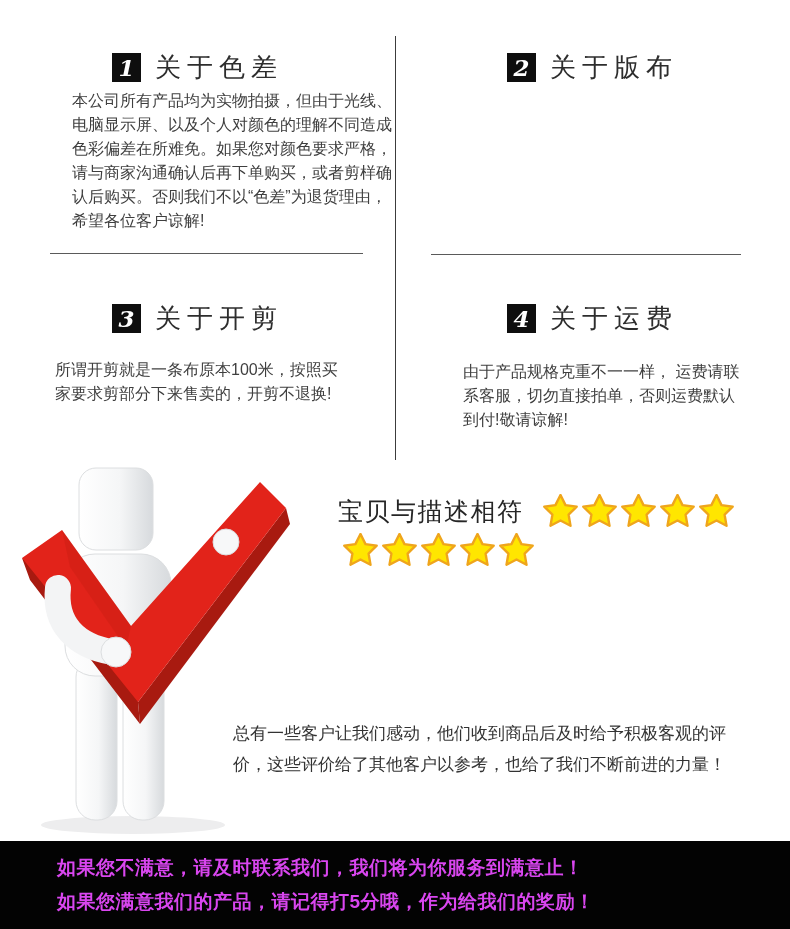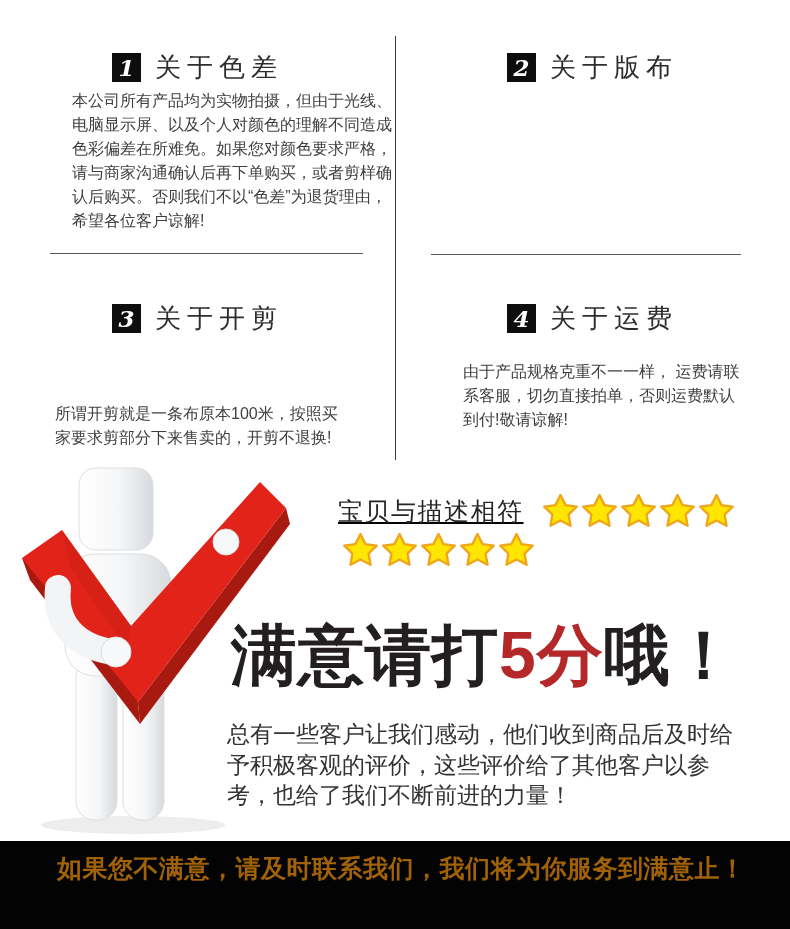--- a/index.html
+++ b/index.html
@@ -19,39 +19,39 @@
   .h-s4{top:301px;left:395px;}
   .badge{
     width:29px;height:29px;background:#0e0e0e;color:#fff;flex:0 0 29px;
     display:flex;align-items:center;justify-content:center;
     font-family:"DejaVu Serif","Liberation Serif",serif;font-style:italic;font-weight:bold;font-size:23px;
   }
   .sec-title{font-size:26px;letter-spacing:6px;color:#2d2d2d;white-space:nowrap;}
   .sec-body{position:absolute;font-size:16px;line-height:24px;color:#3f3f3f;word-break:break-all;}
   .b-s1{top:89px;left:55px;width:322px;margin-left:17px;}
   .b-s2{top:97px;left:465px;width:262px;}
-  .b-s3{top:358px;left:55px;width:296px;margin-top:44px;}
+  .b-s3{top:358px;left:55px;width:296px;}
   .b-s4{top:360px;left:463px;width:278px;}
   
   .figure{position:absolute;left:18px;top:462px;width:272px;height:375px;}
-  .ratings{position:absolute;left:338px;top:492px;text-decoration:underline;}
+  .ratings{position:absolute;left:338px;top:492px;}
   .rating-row{display:flex;align-items:center;height:39px;}
   .rating-label{font-size:25px;color:#262626;letter-spacing:1.5px;width:200px;white-space:nowrap;}
   .stars{display:flex;gap:2px;margin-left:4px;}
   .stars svg{width:37px;height:36px;display:block;}
   .headline{
     position:absolute;left:231px;top:618px;white-space:nowrap;
     font-size:66px;font-weight:bold;color:#231f20;letter-spacing:1px;line-height:1.15;
   }
   .hl-red{color:var(--accent-red,#b5282a);}
-  .paragraph{position:absolute;left:227px;top:719px;width:524px;font-size:23px;line-height:30.5px;color:#333;word-break:break-all;}
+  .paragraph{position:absolute;left:233px;top:719px;width:524px;font-size:17px;line-height:30.5px;color:#333;word-break:break-all;}
   
   .footer{position:absolute;left:0;top:841px;width:790px;height:88px;background:var(--footer-bg,#030303);}
   .footer-inner{padding:10px 0 0 57px;}
-  .footer-line{color:#a16207;font-size:25px;font-weight:bold;line-height:34px;letter-spacing:0.5px;white-space:nowrap;}
+  .footer-line{color:#d946ef;font-size:19px;font-weight:bold;line-height:34px;letter-spacing:0.5px;white-space:nowrap;}
 </style>
 </head>
 <body>
 
 <div class="page">
 
   <div class="vdivider"></div>
   <div class="hdivider hdiv-left"></div>
   <div class="hdivider hdiv-right"></div>
 
@@ -137,25 +137,23 @@
           <svg viewBox="0 0 36 36">
             <path d="M18,1 L23,11.1 L34.2,12.7 L26.1,20.6 L28,31.8 L18,26.5 L8,31.8 L9.9,20.6 L1.8,12.7 L12.9,11.1 Z" fill="#ffe600" stroke="#efa51c" stroke-width="2.4" stroke-linejoin="round"></path>
           </svg>
           <svg viewBox="0 0 36 36">
             <path d="M18,1 L23,11.1 L34.2,12.7 L26.1,20.6 L28,31.8 L18,26.5 L8,31.8 L9.9,20.6 L1.8,12.7 L12.9,11.1 Z" fill="#ffe600" stroke="#efa51c" stroke-width="2.4" stroke-linejoin="round"></path>
           </svg>
         </span>
     </div>
   </div>
 
-  <div class="headline">
-    <span>满意请打</span><span class="hl-red">5分</span><span>哦！</span>
-  </div>
 
   <div class="paragraph">总有一些客户让我们感动，他们收到商品后及时给予积极客观的评价，这些评价给了其他客户以参考，也给了我们不断前进的力量！</div>
 
   <div class="footer">
     <div class="footer-inner">
       <div class="footer-line">如果您不满意，请及时联系我们，我们将为你服务到满意止！</div>
+      <div class="footer-line">如果您满意我们的产品，请记得打5分哦，作为给我们的奖励！</div>
     </div>
   </div>
 
 </div>
 
 </body></html>

